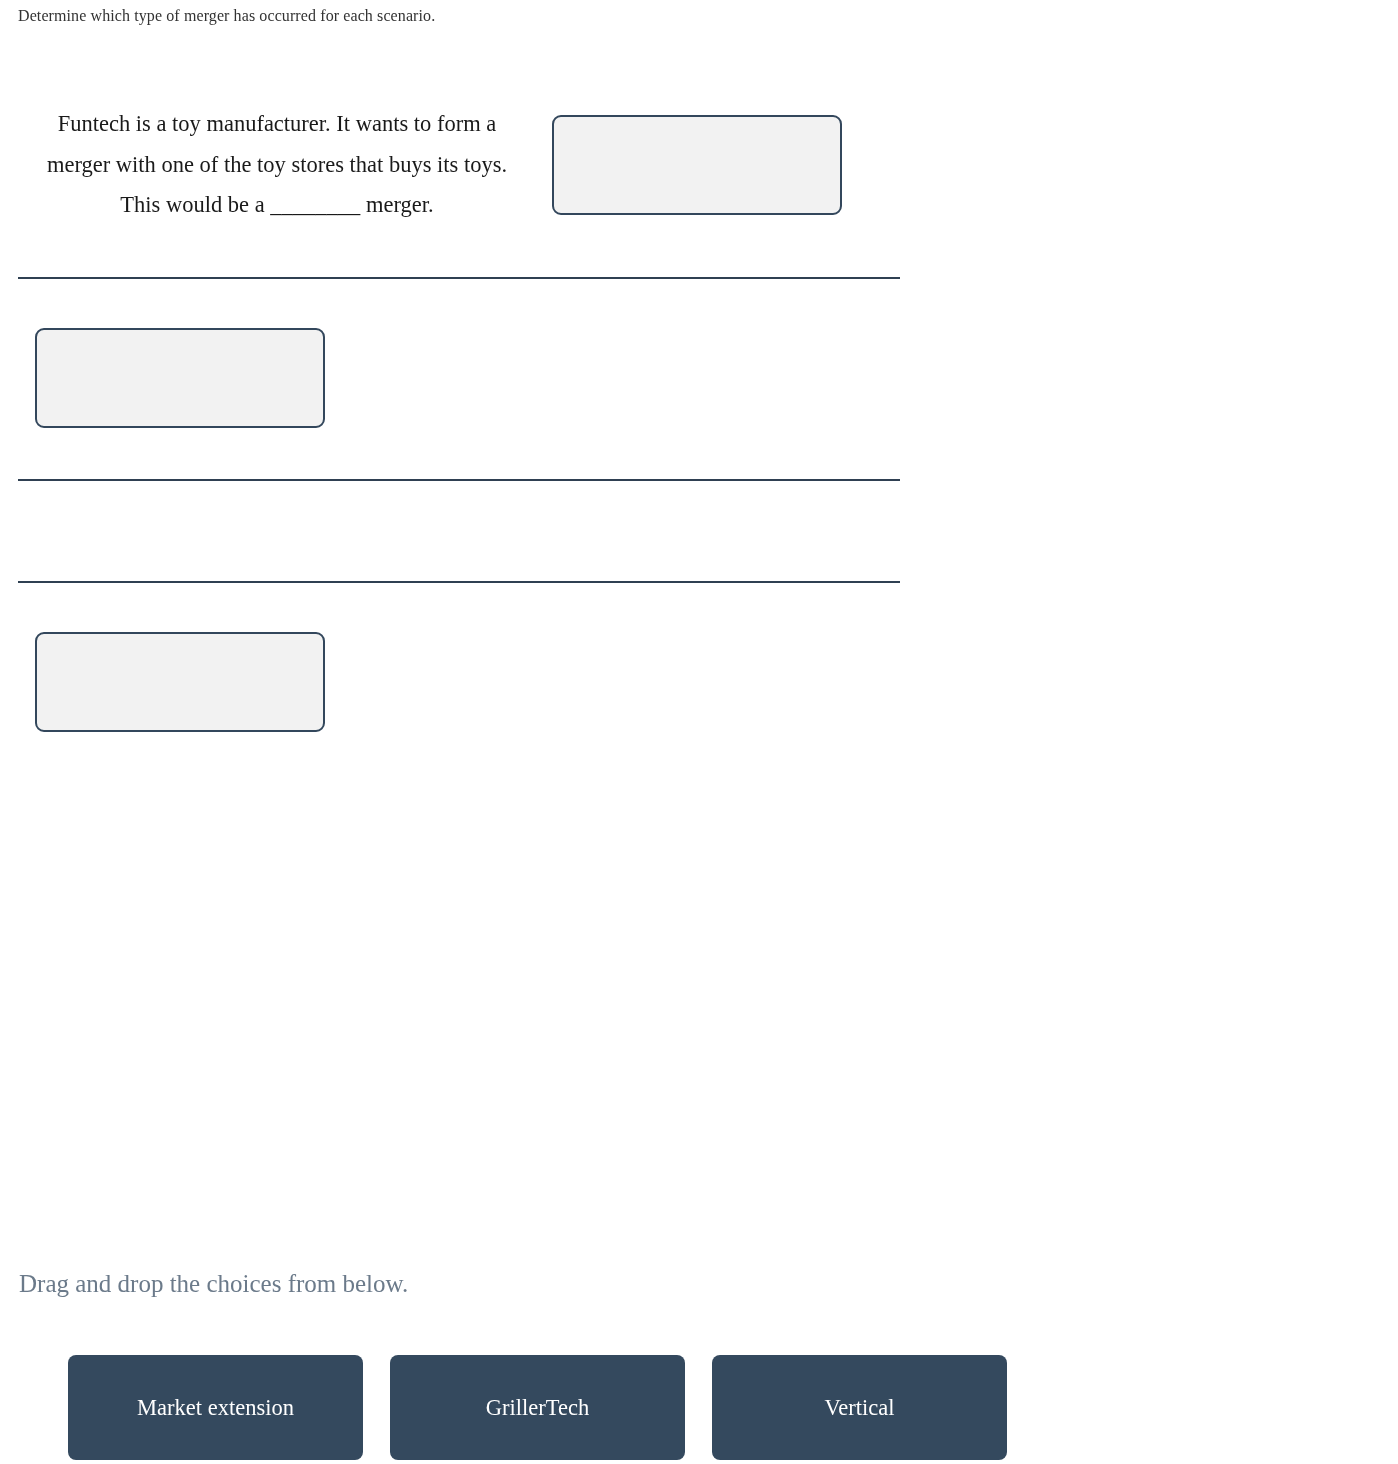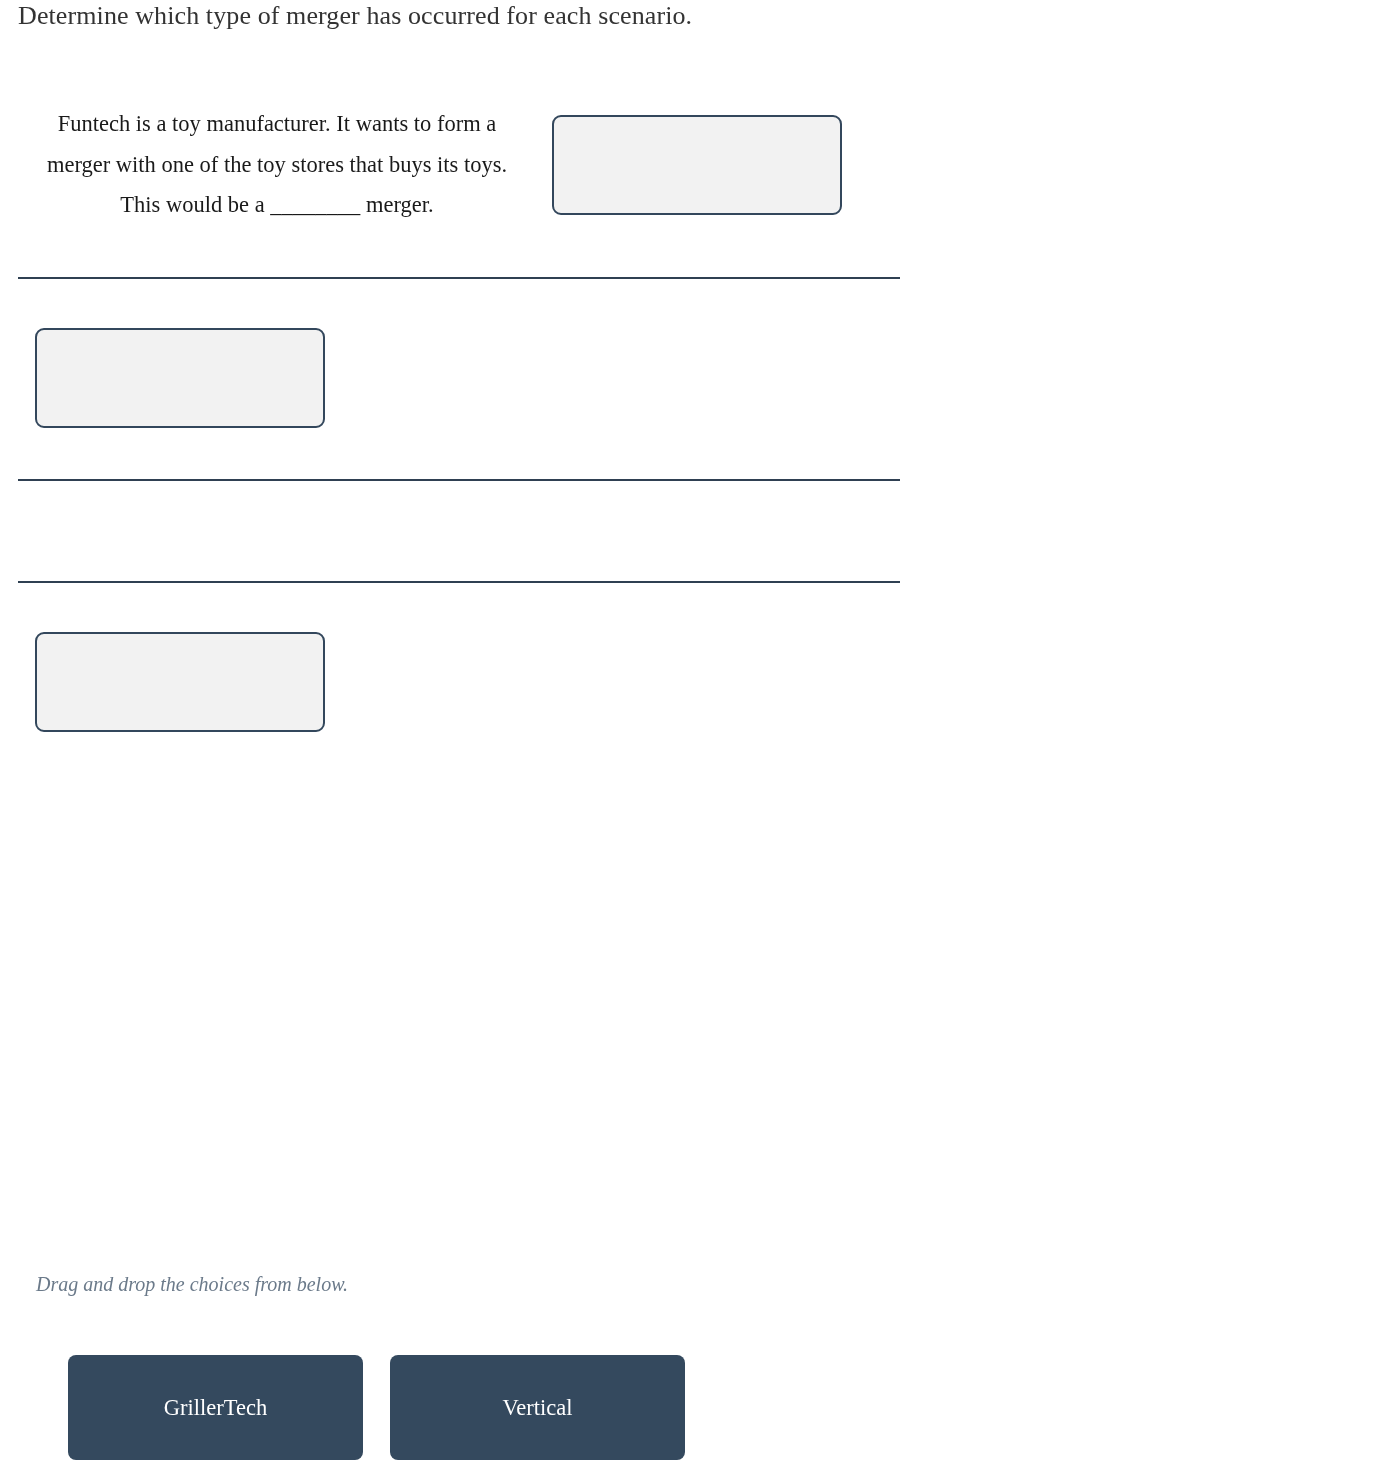--- a/index.html
+++ b/index.html
@@ -13,21 +13,21 @@
     font-family: "Liberation Serif", "DejaVu Serif", serif;
     color: #222222;
     overflow: hidden;
     position: relative;
   }
 
   #page-title {
     position: absolute;
     left: 18px;
     top: 1px;
-    font-size: 26px;
+    font-size: 16px;
     line-height: 30px;
     color: #333333;
     letter-spacing: 0.1px;
     white-space: nowrap;
   }
 
   #scenario-list {
     position: absolute;
     left: 0;
     top: 104px;
@@ -68,24 +68,23 @@
     border: 0;
     border-top: 2.5px solid #2f4052;
   }
 
   
   .row-gap-a { height: 43px; }
   .row-gap-b { height: 41px; }
 
   #drag-instructions {
     position: absolute;
-    left: 36px;
+    left: 19px;
     top: 1269px;
-    font-size: 20px;
-    font-style: italic;
+    font-size: 25px;
     color: #6b7a8a;
     line-height: 30px;
   }
 
   #choice-bank {
     position: absolute;
     left: 68px;
     top: 1355px;
     display: flex;
     gap: 27px;
@@ -139,15 +138,16 @@
 
   <div class="scenario-row">
     <div class="drop-zone"></div>
   </div>
 
 </div>
 
 <div id="drag-instructions">Drag and drop the choices from below.</div>
 
 <div id="choice-bank">
+  <button class="choice-chip">Market extension</button>
   <button class="choice-chip">GrillerTech</button>
   <button class="choice-chip">Vertical</button>
 </div>
 
 </body></html>

